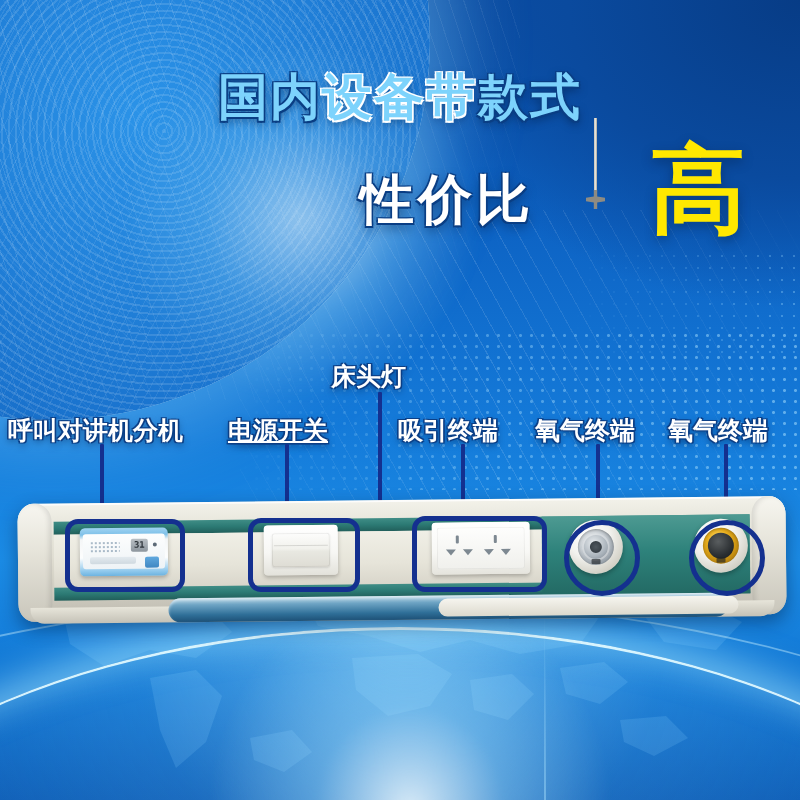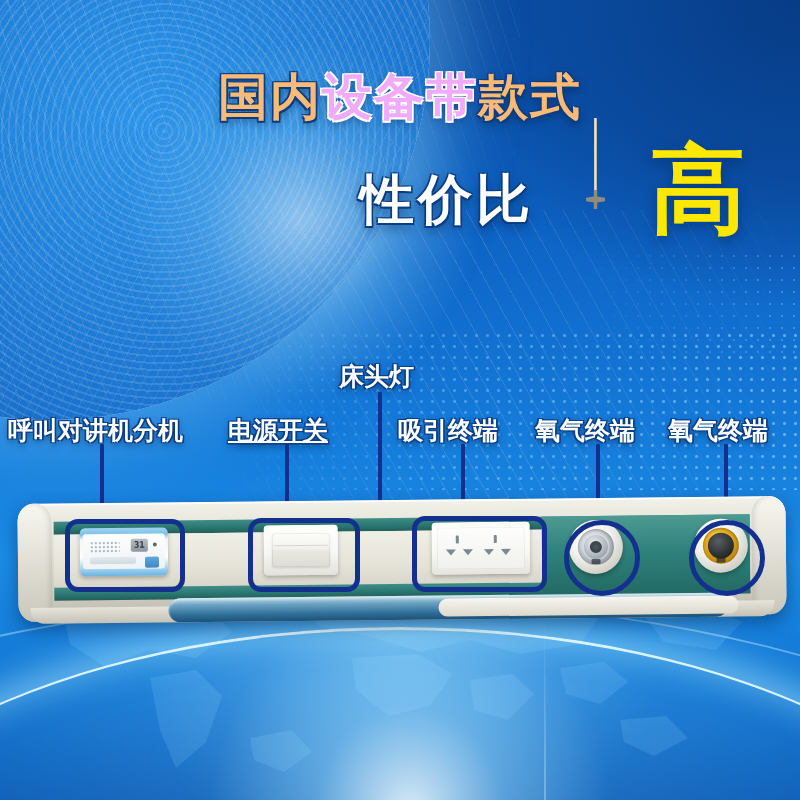--- a/index.html
+++ b/index.html
@@ -78,23 +78,23 @@
     border-top:2px solid rgba(200,240,255,.45);}
   .arc-glow{position:absolute;left:200px;bottom:-10px;width:420px;height:230px;
     background:radial-gradient(ellipse at 50% 100%, rgba(245,253,255,.85) 0%, rgba(170,230,255,.35) 32%, rgba(120,200,250,0) 68%);
     filter:blur(3px);}
   .vline{position:absolute;bottom:0;width:1px;background:linear-gradient(180deg,rgba(180,230,255,0),rgba(180,230,255,.45));}
 
   
   .headline{position:absolute;left:0;top:72px;width:800px;text-align:center;}
   .hl1{font-size:50px;font-weight:bold;letter-spacing:2px;line-height:1;
     font-family:"DejaVu Sans","Liberation Sans",sans-serif;}
-  .hl1 .w{color:#fdba74;
+  .hl1 .w{color:#7dd3fc;
     text-shadow:-1.5px -1.5px 0 #0a3e84,1.5px -1.5px 0 #0a3e84,-1.5px 1.5px 0 #0a3e84,1.5px 1.5px 0 #0a3e84, 0 4px 9px rgba(3,30,70,.55);}
-  .hl1 .y{color:#f0abfc;
+  .hl1 .y{color:#7dd3fc;
     text-shadow:-1.5px -1.5px 0 #ffffff,1.5px -1.5px 0 #ffffff,-1.5px 1.5px 0 #ffffff,1.5px 1.5px 0 #ffffff, 0 4px 9px rgba(3,30,70,.5);}
   .hl2row{position:absolute;left:0;top:160px;width:800px;}
   .hl2{position:absolute;left:360px;top:4px;font-size:54px;font-weight:bold;color:#ffffff;letter-spacing:4px;
     text-shadow:-1.5px -1.5px 0 #0a3e84,1.5px -1.5px 0 #0a3e84,-1.5px 1.5px 0 #0a3e84,1.5px 1.5px 0 #0a3e84, 0 5px 11px rgba(3,30,70,.55);}
   .hl3{position:absolute;left:650px;top:-18px;font-size:96px;font-weight:bold;color:#ffe800;line-height:1;
     text-shadow:0 4px 12px rgba(3,30,70,.45);}
 
   
   .lbl{position:absolute;font-size:25px;font-weight:bold;color:#ffffff;white-space:nowrap;
     text-shadow:-1.4px -1.4px 0 #0c3f86,1.4px -1.4px 0 #0c3f86,-1.4px 1.4px 0 #0c3f86,1.4px 1.4px 0 #0c3f86, 0 3px 7px rgba(4,32,74,.6);}
@@ -242,21 +242,21 @@
   <div class="headline">
     <div class="hl1"><span class="w">国内</span><span class="y">设备带</span><span class="w">款式</span></div>
   </div>
   <div class="hl2row">
     <div class="hl2">性价比</div>
     <div class="hl3">高</div>
   </div>
 
   <div class="lbl" style="left:8px;top:414px;">呼叫对讲机分机</div>
   <div class="lbl" style="left:228px;top:414px;text-decoration:underline;">电源开关</div>
-  <div class="lbl" style="left:331px;top:360px;margin-left:8px;">床头灯</div>
+  <div class="lbl" style="left:331px;top:360px;">床头灯</div>
   <div class="lbl" style="left:398px;top:414px;">吸引终端</div>
   <div class="lbl" style="left:535px;top:414px;">氧气终端</div>
   <div class="lbl" style="left:668px;top:414px;">氧气终端</div>
 
   <div class="leader" style="left:100px;top:444px;height:78px;"></div>
   <div class="leader" style="left:285px;top:444px;height:76px;"></div>
   <div class="leader" style="left:378px;top:392px;height:222px;"></div>
   <div class="leader" style="left:461px;top:444px;height:74px;"></div>
   <div class="leader" style="left:596px;top:444px;height:80px;"></div>
   <div class="leader" style="left:724px;top:444px;height:82px;"></div>

